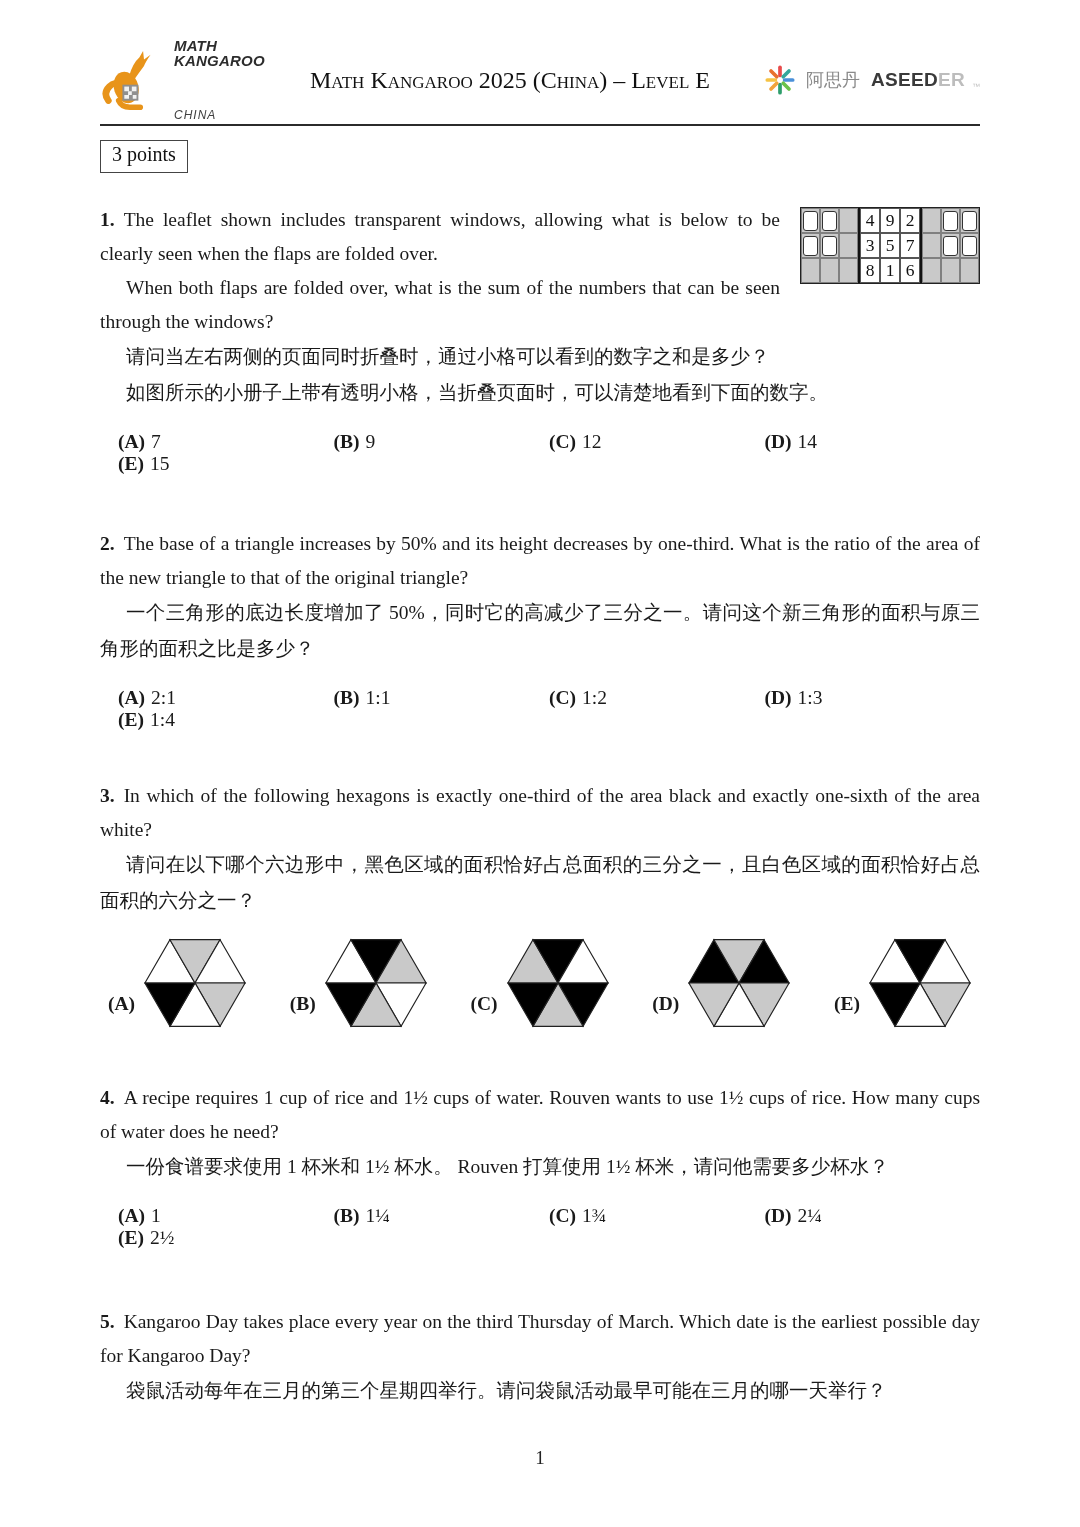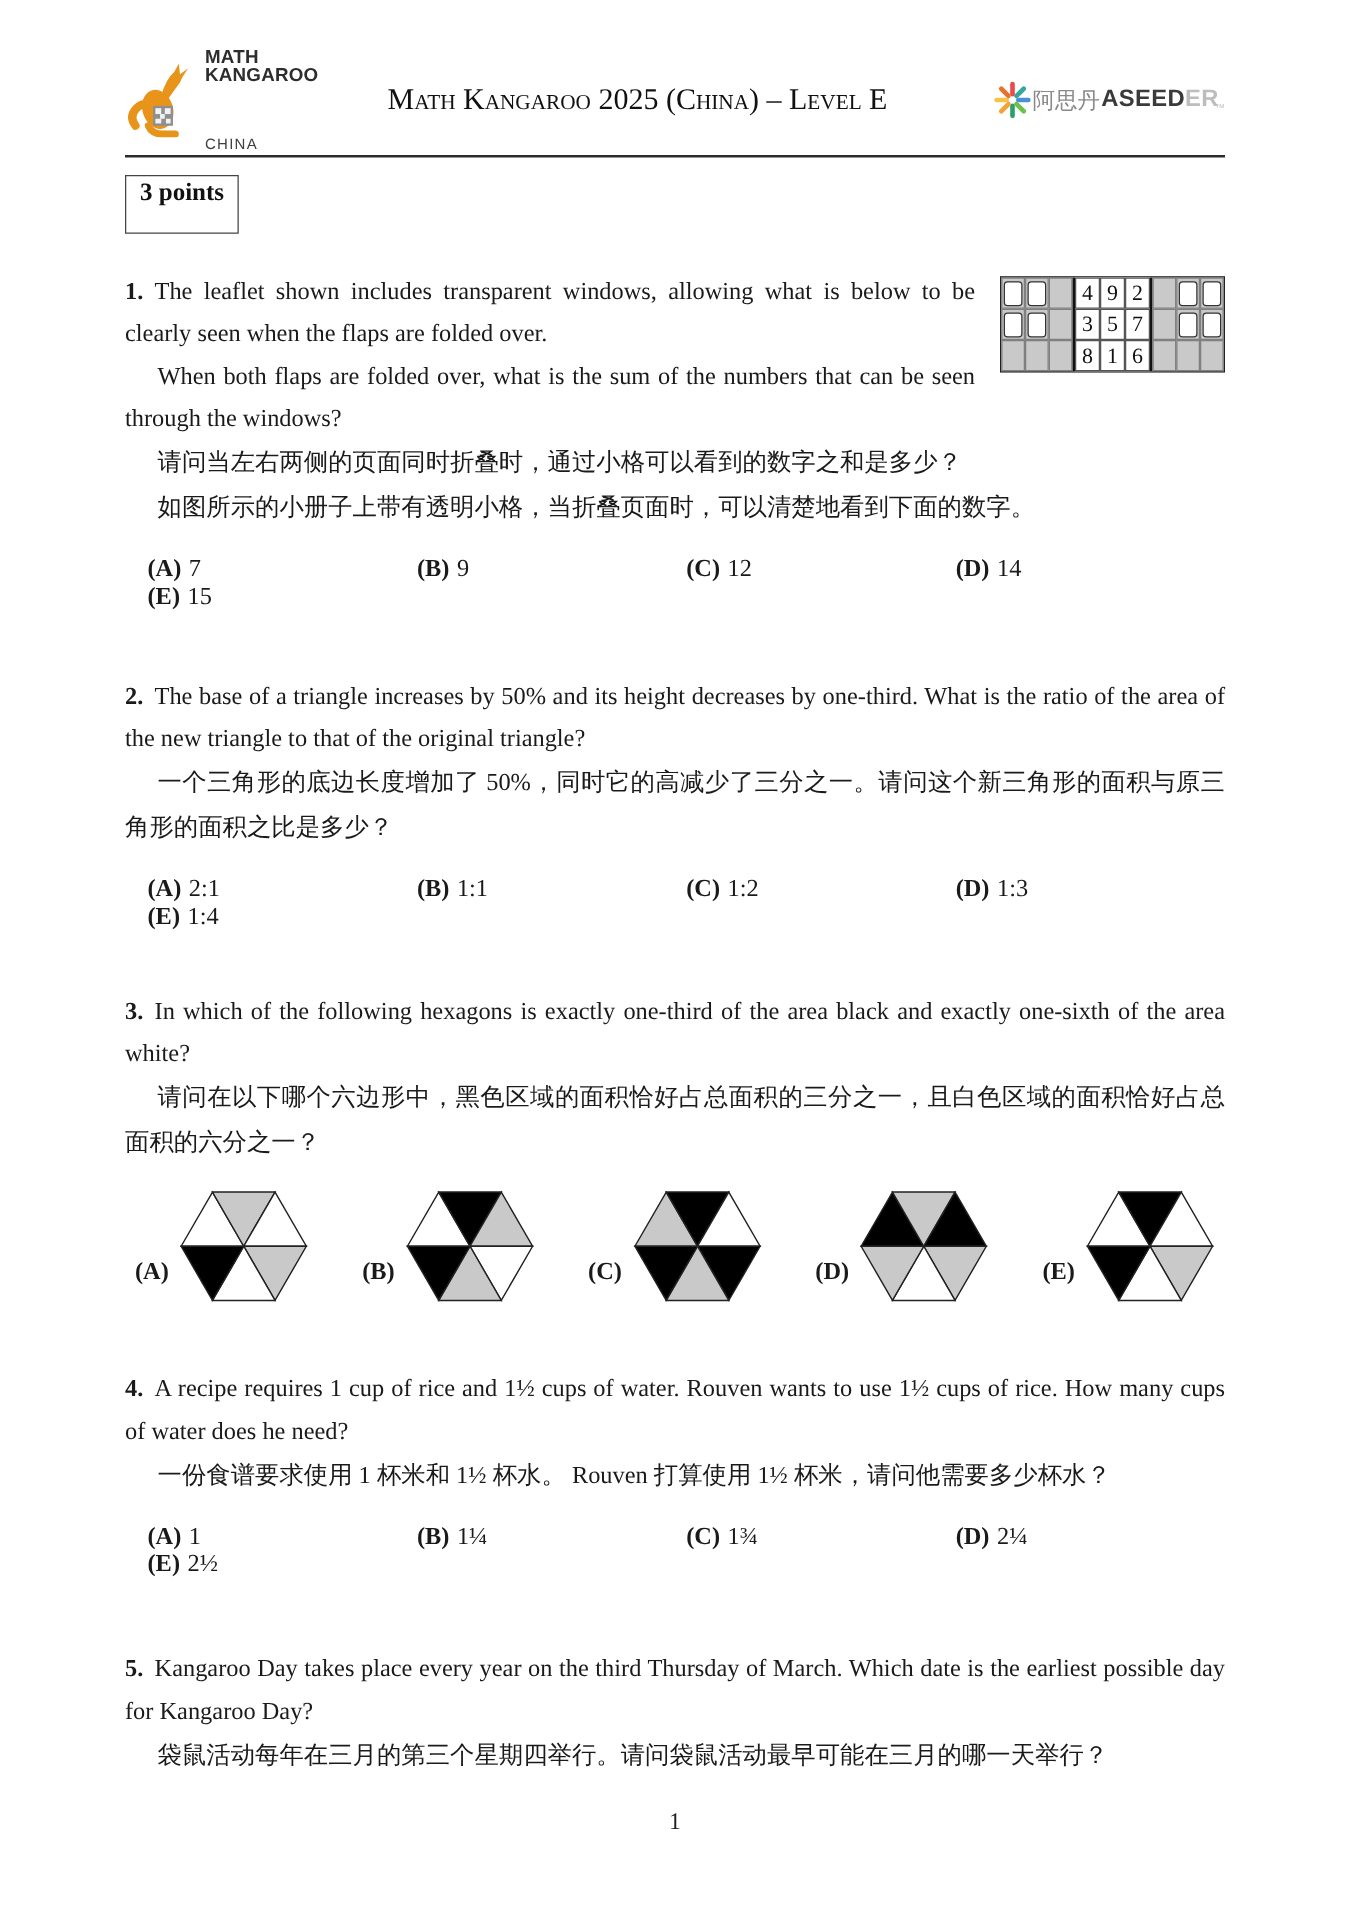--- a/index.html
+++ b/index.html
@@ -4,35 +4,35 @@
 <style>
   html,body{margin:0;padding:0;background:#ffffff;}
   body{
     width:1080px;height:1527px;position:relative;overflow:hidden;
     font-family:"Liberation Serif","DejaVu Serif",serif;color:#1a1a1a;
     --flap-gray:#c9c9c9;--kangaroo-orange:#e8941a;
   }
 
   
   header{display:flex;align-items:center;padding:44px 100px 0 100px;height:72px;}
-  .logo-left{display:flex;align-items:center;gap:6px;width:210px;}
+  .logo-left{display:flex;align-items:center;gap:16px;width:210px;font-style:italic;}
   .logo-left .ltext{font-family:"Liberation Sans",sans-serif;line-height:15px;}
   .logo-left .l1,.logo-left .l2{font-weight:bold;font-size:15px;color:#2d2d2d;letter-spacing:.2px;}
   .logo-left .l3{font-size:12px;color:#404040;letter-spacing:1px;margin-top:40px;}
   .page-title{flex:1;text-align:left;font-variant:small-caps;font-size:24px;color:#111;}
-  .logo-right{display:flex;align-items:center;gap:1px;justify-content:flex-end;width:230px;font-family:"Liberation Sans",sans-serif;}
+  .logo-right{display:flex;align-items:center;gap:11px;justify-content:flex-end;width:230px;font-family:"Liberation Sans",sans-serif;}
   .logo-right .cn{font-size:18px;color:#8a8a8a;}
   .logo-right .en{font-size:19px;font-weight:bold;color:#3a3a3a;letter-spacing:.3px;text-align:center;}
   .logo-right .en .lt{color:#bdbdbd;}
   .logo-right .tm{font-size:8px;color:#c3c3c3;align-self:flex-end;margin-left:-4px;margin-bottom:4px;}
   .rule{height:2px;background:#2b2b2b;margin:8px 100px 0 100px;}
 
   .points-box{
     display:inline-block;margin:14px 0 0 100px;border:1.5px solid #444;
-    padding:2px 11px 20px 11px;font-size:20px;color:#111;font-weight:bold;
+    padding:2px 11px 6px 11px;font-size:20px;color:#111;
   }
 
   
   section.question{margin:0 100px;}
   #q1{margin-top:30px;} #q2{margin-top:52px;} #q3{margin-top:48px;}
   #q4{margin-top:52px;} #q5{margin-top:56px;}
   p.line{margin:0;font-size:19.5px;line-height:34px;text-align:justify;}
   p.zh{line-height:36px;}
   p.indent{text-indent:26px;}
   .qnum{font-weight:bold;margin-right:9px;}

